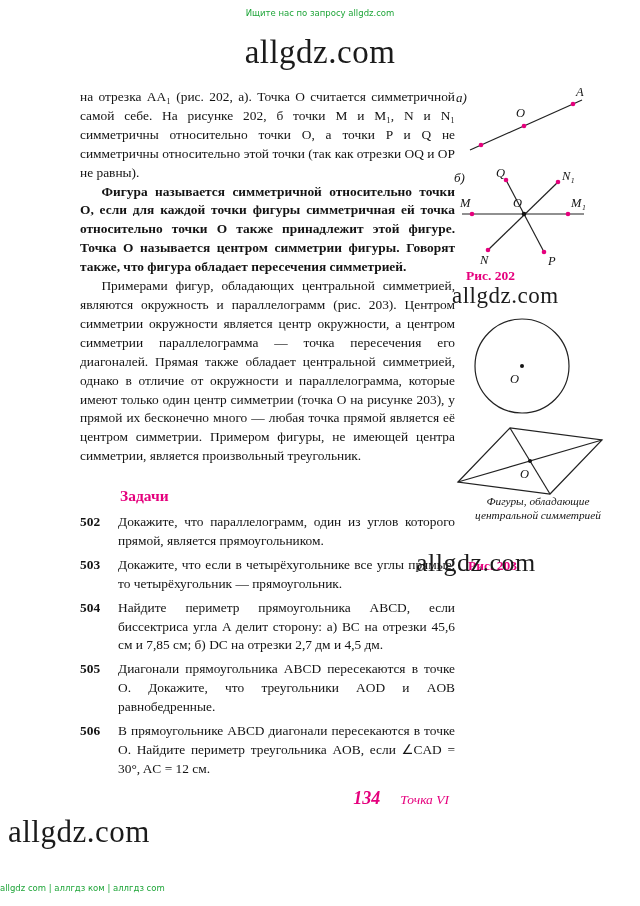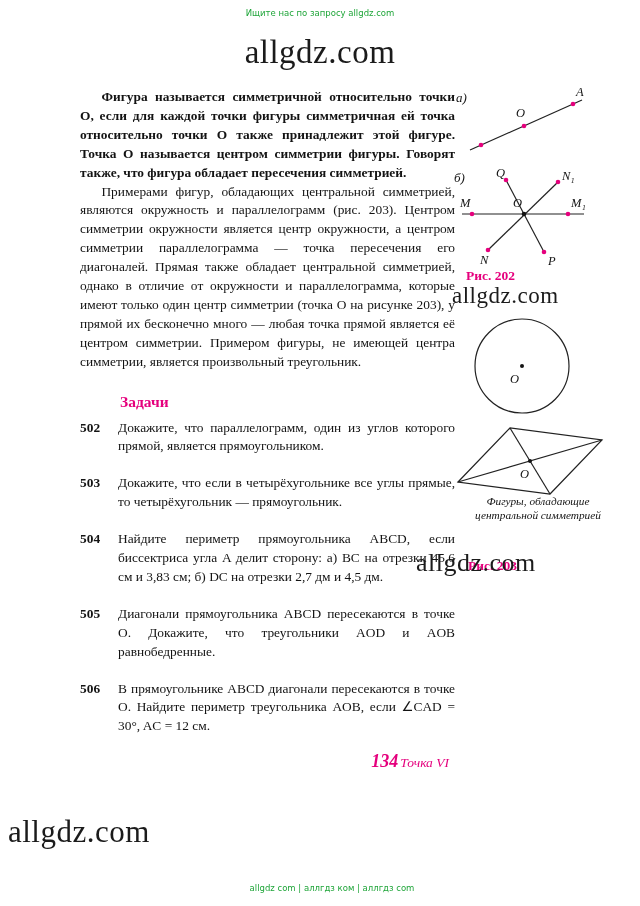--- a/index.html
+++ b/index.html
@@ -6,49 +6,49 @@
   html,body { margin:0; padding:0; background:#ffffff; }
   .page {
     position:relative; width:640px; height:903px; background:#fff; overflow:hidden;
     font-family:"Liberation Serif", serif; color:var(--ink);
   }
   .top-note {
     position:absolute; top:8px; left:0; right:0; text-align:center;
     font-size:8.5px; color:var(--green); font-family:"DejaVu Sans", sans-serif;
   }
   .bottom-note {
-    position:absolute; bottom:10px; left:0; right:0; text-align:center;
-    font-size:8.5px; color:var(--green); font-family:"DejaVu Sans", sans-serif;padding-left:24px;
+    position:absolute; bottom:10px; left:0; right:0; text-align:left;
+    font-size:8.5px; color:var(--green); font-family:"DejaVu Sans", sans-serif;
   }
   .wm { color:#1b1b1b; font-family:"Liberation Serif", serif; letter-spacing:0.5px; }
   .wm-top    { position:absolute; top:34px;  left:0; right:0; text-align:center; font-size:33px; }
   .wm-mid    { position:absolute; left:452px; top:283px; font-size:23px; }
   .wm-mid2   { position:absolute; left:416px; top:548px; font-size:26px; }
   .wm-bottom { position:absolute; left:8px;   top:814px; font-size:31px; }
 
   .text-col {
     position:absolute; left:80px; top:88px; width:375px;
     font-size:13.4px; line-height:18.9px; text-align:justify;
   }
   .p { margin:0; text-indent:1.6em; }
   .p.no-indent { text-indent:0; }
   .p.bold { font-weight:bold; }
 
   .tasks-heading {
     margin:21px 0 7px 40px; font-size:15.5px; font-weight:bold;
     color:var(--accent); text-align:left;
   }
-  .problems { display:flex; flex-direction:column; gap:18px; }
+  .problems { display:flex; flex-direction:column; gap:5px; }
   .problem { display:flex; }
   .problem-number { flex:0 0 38px; font-weight:bold; text-align:left; }
   .problem-text { flex:1; }
 
   .footer {
-    display:flex; justify-content:flex-end; align-items:baseline; gap:2px;
-    margin-top:16px; padding-right:6px; color:var(--accent);
+    display:flex; justify-content:flex-end; align-items:baseline; gap:20px;
+    margin-top:10px; padding-right:6px; color:var(--accent);
   }
   .page-num { font-size:18px; font-weight:bold; font-style:italic; }
   .chapter  { font-size:13.5px; font-style:italic; }
 
   .fig-col { position:absolute; left:452px; top:86px; width:186px; height:482px; }
   .fig-col svg { position:absolute; left:0; overflow:visible; }
   .svg-202a { top:0; }
   .svg-202b { top:82px; }
   .svg-circle { top:226px; }
   .svg-par { top:334px; }
@@ -73,37 +73,38 @@
 </style>
 </head>
 <body>
 
 <div class="page">
 
   <div class="top-note">Ищите нас по запросу allgdz.com</div>
   <div class="wm wm-top">allgdz.com</div>
 
   <div class="text-col">
+    <p class="p no-indent">на отрезка AA₁ (рис. 202, а). Точка O считается симметричной самой себе. На рисунке 202, б точки M и M₁, N и N₁ симметричны относительно точки O, а точки P и Q не симметричны относительно этой точки (так как отрезки OQ и OP не равны).</p>
     <p class="p bold">Фигура называется симметричной относительно точки O, если для каждой точки фигуры симметричная ей точка относительно точки O также принадлежит этой фигуре. Точка O называется центром симметрии фигуры. Говорят также, что фигура обладает пересечения симметрией.</p>
     <p class="p">Примерами фигур, обладающих центральной симметрией, являются окружность и параллелограмм (рис. 203). Центром симметрии окружности является центр окружности, а центром симметрии параллелограмма — точка пересечения его диагоналей. Прямая также обладает центральной симметрией, однако в отличие от окружности и параллелограмма, которые имеют только один центр симметрии (точка O на рисунке 203), у прямой их бесконечно много — любая точка прямой является её центром симметрии. Примером фигуры, не имеющей центра симметрии, является произвольный треугольник.</p>
 
     <h2 class="tasks-heading">Задачи</h2>
 
     <div class="problems">
       <div class="problem">
         <span class="problem-number">502</span>
         <span class="problem-text">Докажите, что параллелограмм, один из углов которого прямой, является прямоугольником.</span>
       </div>
       <div class="problem">
         <span class="problem-number">503</span>
         <span class="problem-text">Докажите, что если в четырёхугольнике все углы прямые, то четырёхугольник — прямоугольник.</span>
       </div>
       <div class="problem">
         <span class="problem-number">504</span>
-        <span class="problem-text">Найдите периметр прямоугольника ABCD, если биссектриса угла A делит сторону: а) BC на отрезки 45,6 см и 3,83 см; б) DC на отрезки 2,7 дм и 4,5 дм.</span>
+        <span class="problem-text">Найдите периметр прямоугольника ABCD, если биссектриса угла A делит сторону: а) BC на отрезки 45,6 см и 7,85 см; б) DC на отрезки 2,7 дм и 4,5 дм.</span>
       </div>
       <div class="problem">
         <span class="problem-number">505</span>
         <span class="problem-text">Диагонали прямоугольника ABCD пересекаются в точке O. Докажите, что треугольники AOD и AOB равнобедренные.</span>
       </div>
       <div class="problem">
         <span class="problem-number">506</span>
         <span class="problem-text">В прямоугольнике ABCD диагонали пересекаются в точке O. Найдите периметр треугольника AOB, если ∠CAD = 30°, AC = 12 см.</span>
       </div>
     </div>

